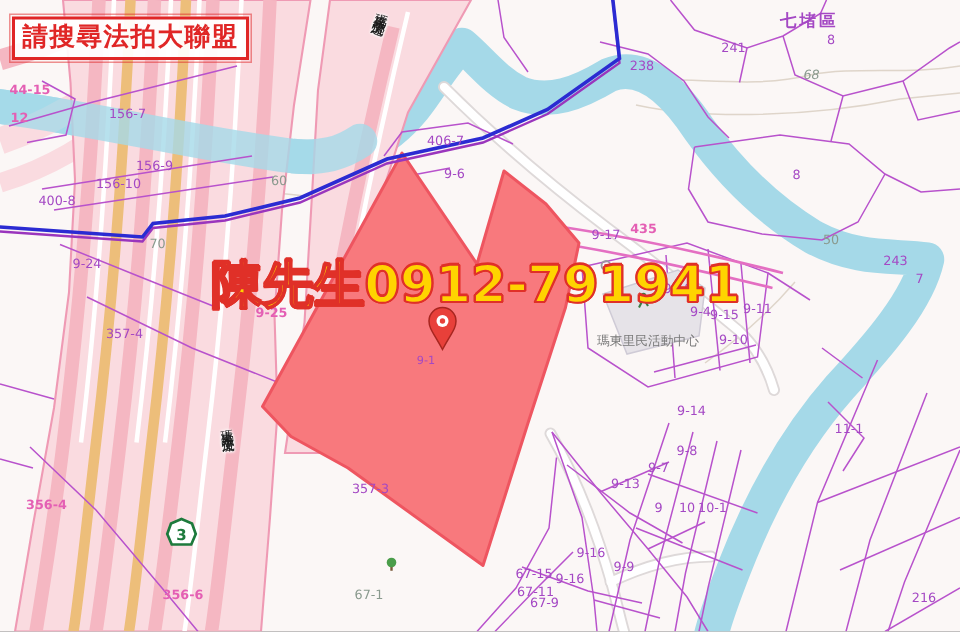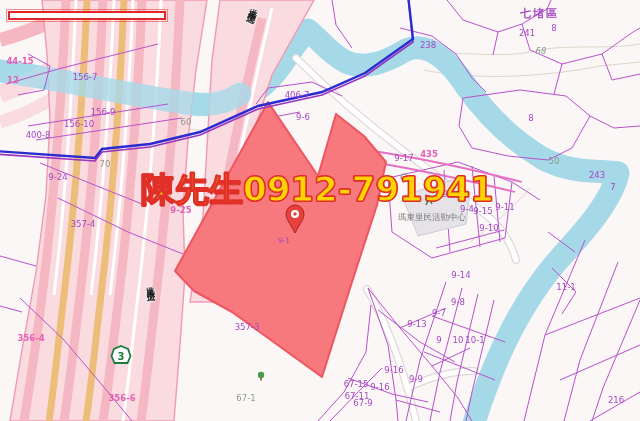--- a/index.html
+++ b/index.html
@@ -40,21 +40,21 @@
   .pinbody{fill:var(--pin-red,#e8403a);stroke:#a82620;stroke-width:1;}
   
   .plbl{position:absolute;transform:translate(-50%,-50%);font-size:8.5px;line-height:9px;white-space:nowrap;}
   .plbl.purple{color:var(--label-purple,#a448c4);}
   .plbl.pink{color:var(--label-pink,#e45fb4);font-weight:bold;}
   .plbl.gray{color:var(--label-gray,#8a9a8e);}
   .pinlbl{position:absolute;left:284px;top:240px;transform:translate(-50%,-50%);
     font-size:7.5px;color:var(--label-purple,#a448c4);}
   .district{position:absolute;left:520px;top:6px;color:var(--label-purple,#a448c4);
     font-size:11px;font-weight:bold;letter-spacing:2px;white-space:nowrap;}
-  .acl{position:absolute;left:432px;top:218px;transform:translate(-50%,-50%);
+  .acl{position:absolute;left:432px;top:228px;transform:translate(-50%,-50%);
     font-size:8.5px;color:#787878;white-space:nowrap;}
   .vlabel{position:absolute;writing-mode:vertical-rl;text-orientation:upright;
     font-size:9px;color:#1c1c1c;letter-spacing:1px;white-space:nowrap;
     text-shadow:0 0 2px #fff,0 0 2px #fff,0 0 3px #fff;}
   .v1{left:250px;top:2px;transform:rotate(19deg);transform-origin:50% 0;}
   .v2{left:144px;top:280px;transform:rotate(-5deg);transform-origin:50% 0;font-size:8.5px;}
   .promo{position:absolute;left:8px;top:11px;width:154px;
     background:rgba(255,255,255,.93);
     border:2px solid var(--promo-red,#e02626);
     outline:1px solid rgba(224,38,38,.5);outline-offset:1px;
@@ -225,21 +225,21 @@
       <span class="plbl purple" style="left: 83px; top: 224px;">357-4</span>
       <span class="plbl pink" style="left: 31px; top: 338px;">356-4</span>
       <span class="plbl pink" style="left: 122px; top: 398px;">356-6</span>
       <span class="plbl purple" style="left: 247px; top: 327px;">357-3</span>
       <span class="plbl gray" style="left: 246px; top: 398px;">67-1</span>
       <span class="plbl purple" style="left: 297px; top: 95px;">406-7</span>
       <span class="plbl purple" style="left: 303px; top: 117px;">9-6</span>
       <span class="plbl purple" style="left: 404px; top: 158px;">9-17</span>
       <span class="plbl pink" style="left: 429px; top: 154px;">435</span>
       <span class="plbl purple" style="left: 428px; top: 45px;">238</span>
-      <span class="plbl purple" style="left: 527px; top: 33px;">241</span>
+      <span class="plbl purple" style="left: 489px; top: 33px;">241</span>
       <span class="plbl purple" style="left: 554px; top: 28px;">8</span>
       <span class="plbl gray" style="left: 541px; top: 51px; font-style: italic;">68</span>
       <span class="plbl purple" style="left: 531px; top: 118px;">8</span>
       <span class="plbl gray" style="left: 554px; top: 161px;">50</span>
       <span class="plbl purple" style="left: 597px; top: 175px;">243</span>
       <span class="plbl purple" style="left: 613px; top: 187px;">7</span>
       <span class="plbl purple" style="left: 566px; top: 287px;">11-1</span>
       <span class="plbl purple" style="left: 616px; top: 400px;">216</span>
       <span class="plbl purple" style="left: 461px; top: 275px;">9-14</span>
       <span class="plbl purple" style="left: 458px; top: 302px;">9-8</span>
@@ -262,17 +262,18 @@
     </div>
 
   <span class="pinlbl">9-1</span>
 
   <div class="district">七堵區</div>
   <div class="acl">瑪東里民活動中心</div>
   <div class="vlabel v1">瑪東系統交流道</div>
   <div class="vlabel v2">瑪東系統交流道</div>
 
   <div class="promo">
+    <div class="l1">請搜尋法拍大聯盟</div>
   </div>
 
   <div class="watermark">陳先生0912-791941</div>
 
 </div>
 
 </body></html>

